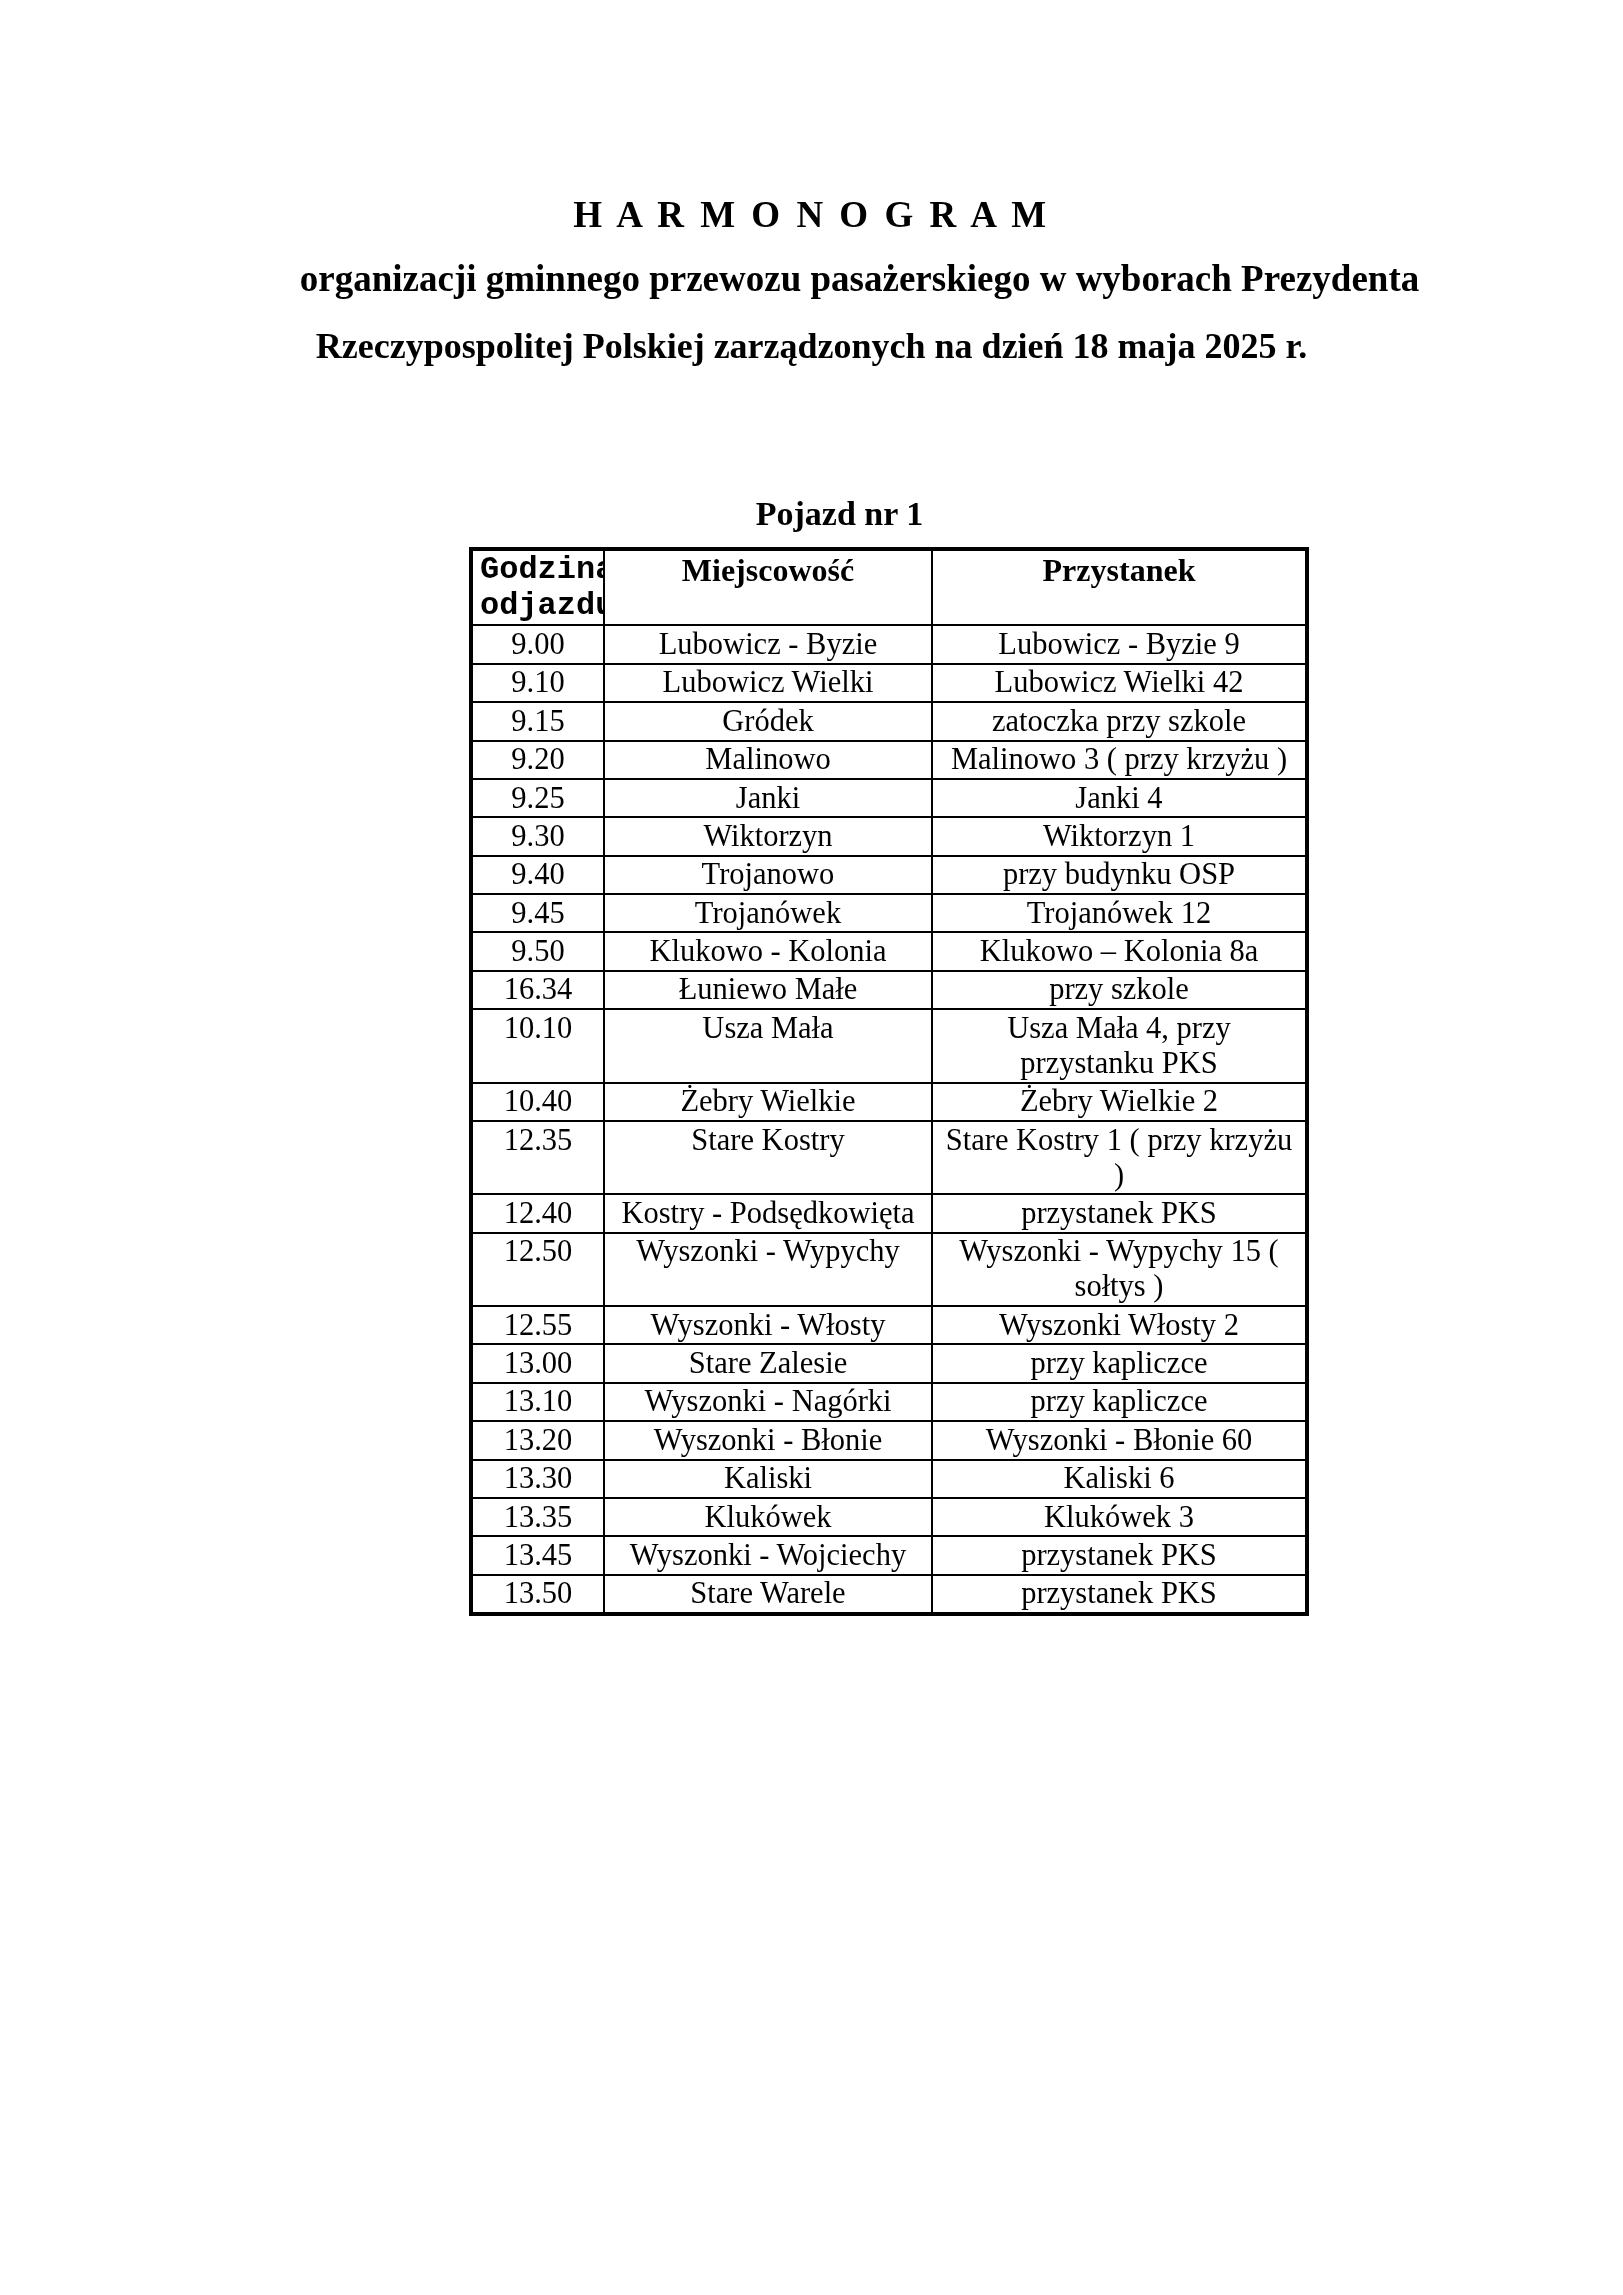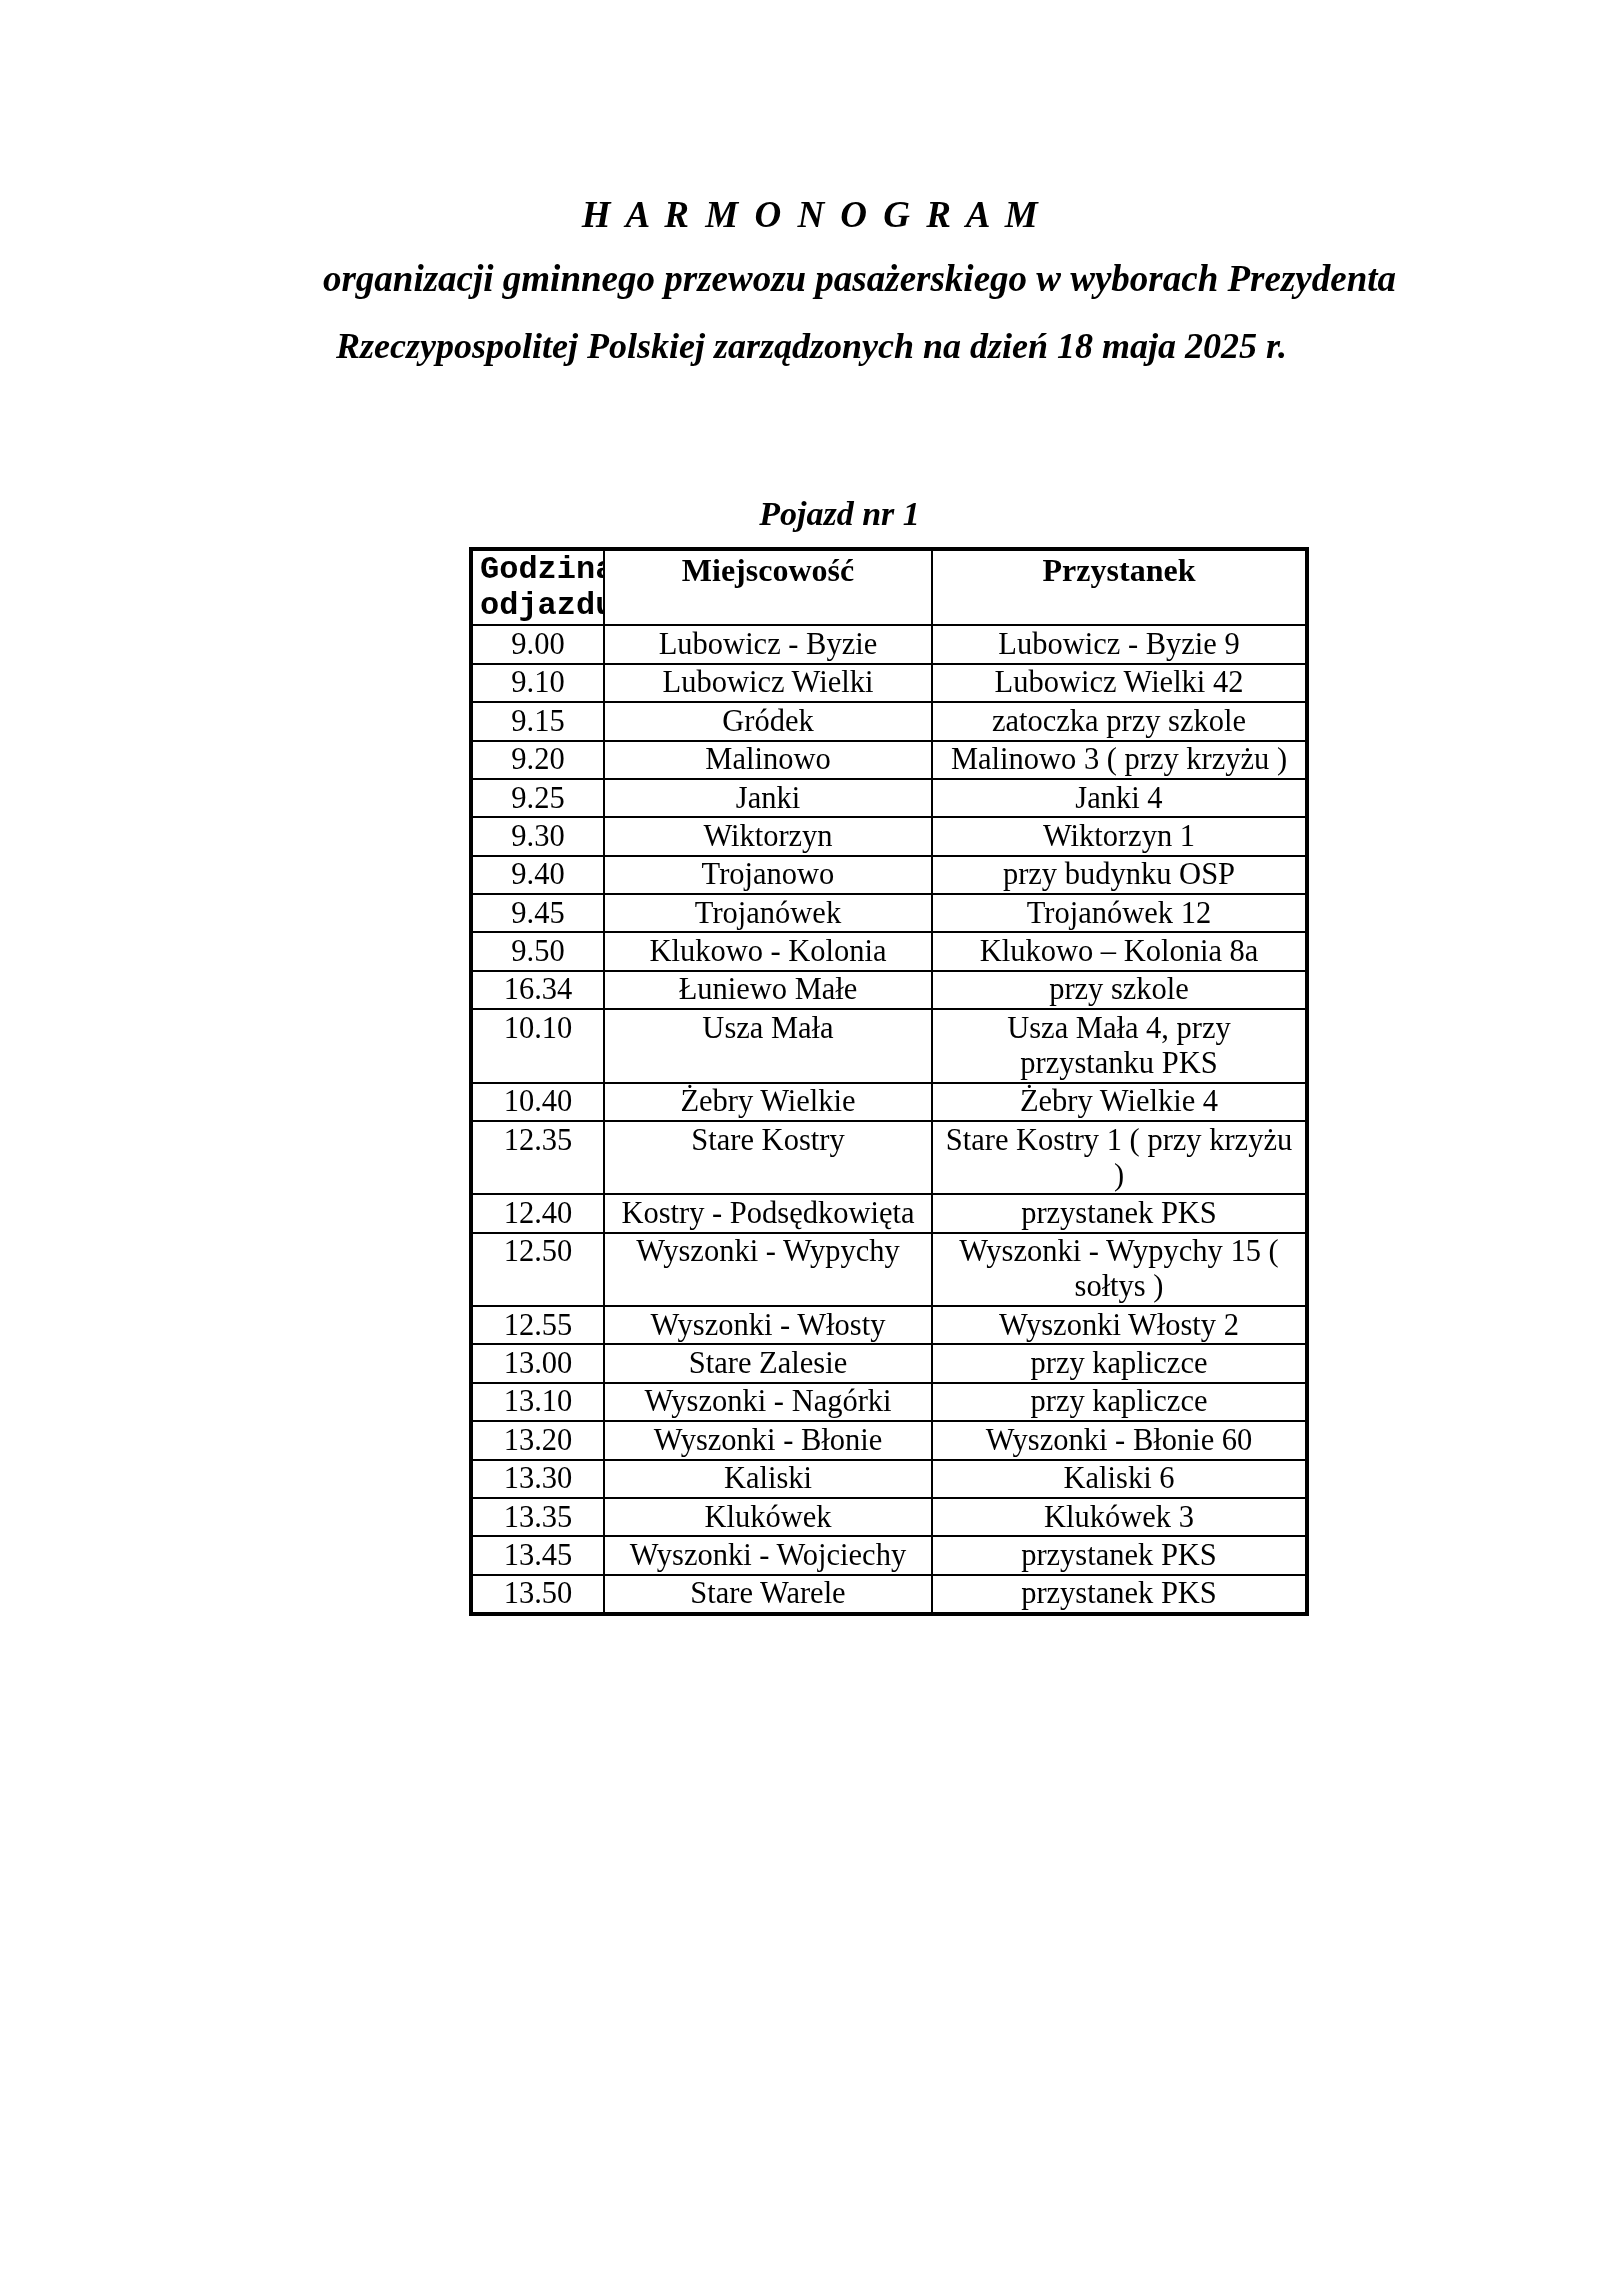--- a/index.html
+++ b/index.html
@@ -13,21 +13,20 @@
     overflow: hidden;
   }
   .center-line {
     position: absolute;
     left: 0;
     width: 100%;
     text-align: center;
     font-weight: bold;
     margin: 0;
     white-space: pre;
-    font-style: italic;
   }
   .t1 { top: 193px; font-size: 37px; letter-spacing: 3.5px; }
   .t2 { top: 257px; font-size: 37px; padding-left: 48px; }
   .t3 { top: 325px; font-size: 36px; }
   .kurs { top: 440px; font-size: 37px; }
   .pojazd { top: 495px; font-size: 34px; padding-left: 28px; }
 
   table.schedule {
     position: absolute;
     left: 469px;
@@ -142,21 +141,21 @@
         </tr>
         <tr>
           <td>10.10</td>
           <td>Usza Mała</td>
           <td>Usza Mała 4, przy
 przystanku PKS</td>
         </tr>
         <tr>
           <td>10.40</td>
           <td>Żebry Wielkie</td>
-          <td>Żebry Wielkie 4</td>
+          <td>Żebry Wielkie 2</td>
         </tr>
         <tr>
           <td>12.35</td>
           <td>Stare Kostry</td>
           <td>Stare Kostry 1 ( przy krzyżu
 )</td>
         </tr>
         <tr>
           <td>12.40</td>
           <td>Kostry - Podsędkowięta</td>

